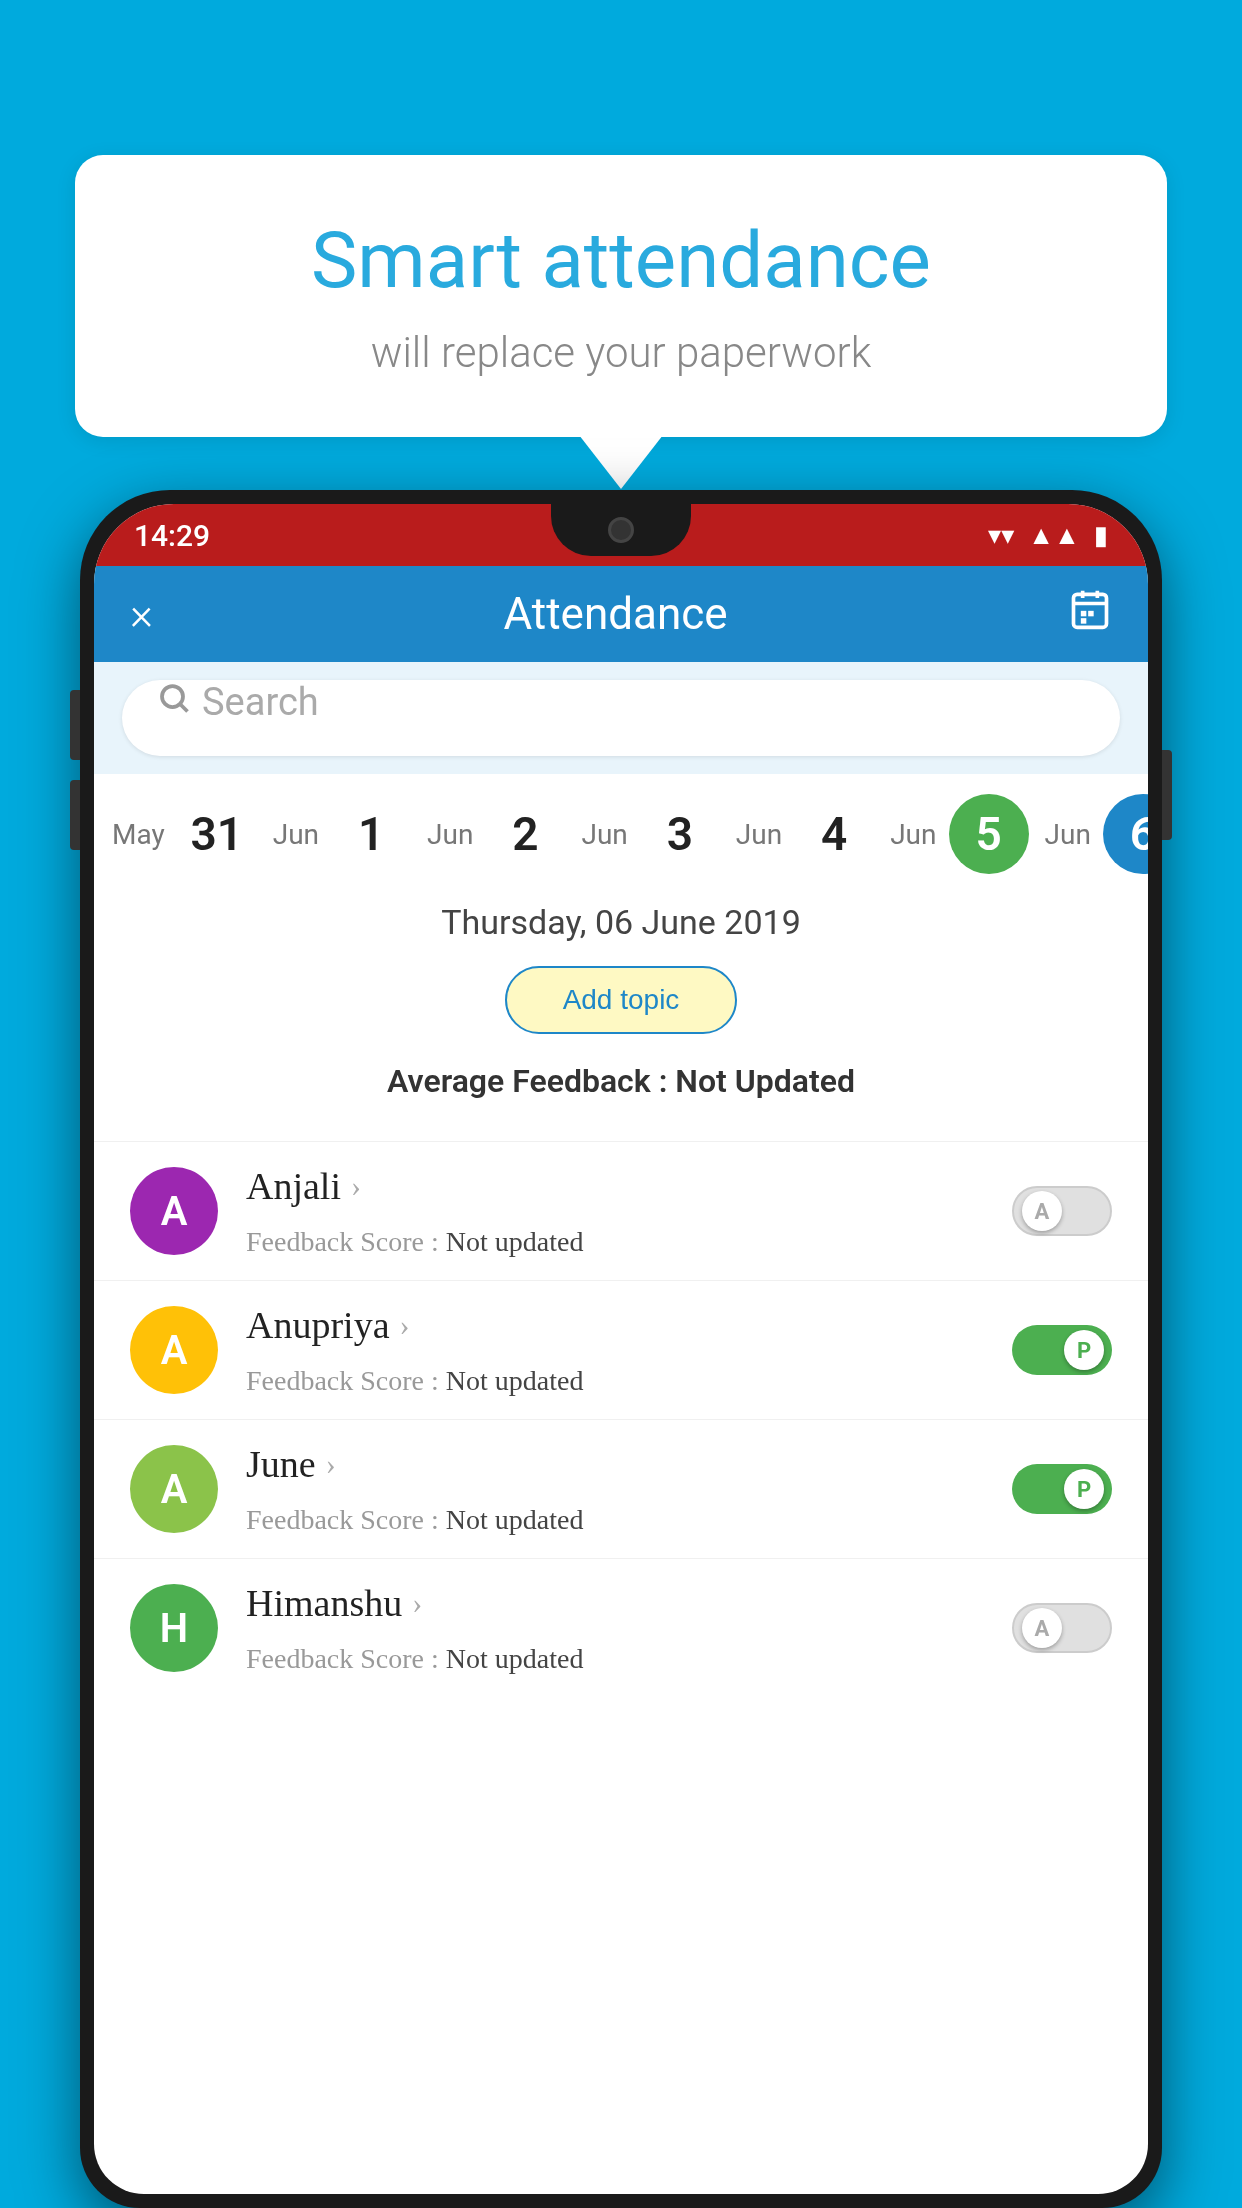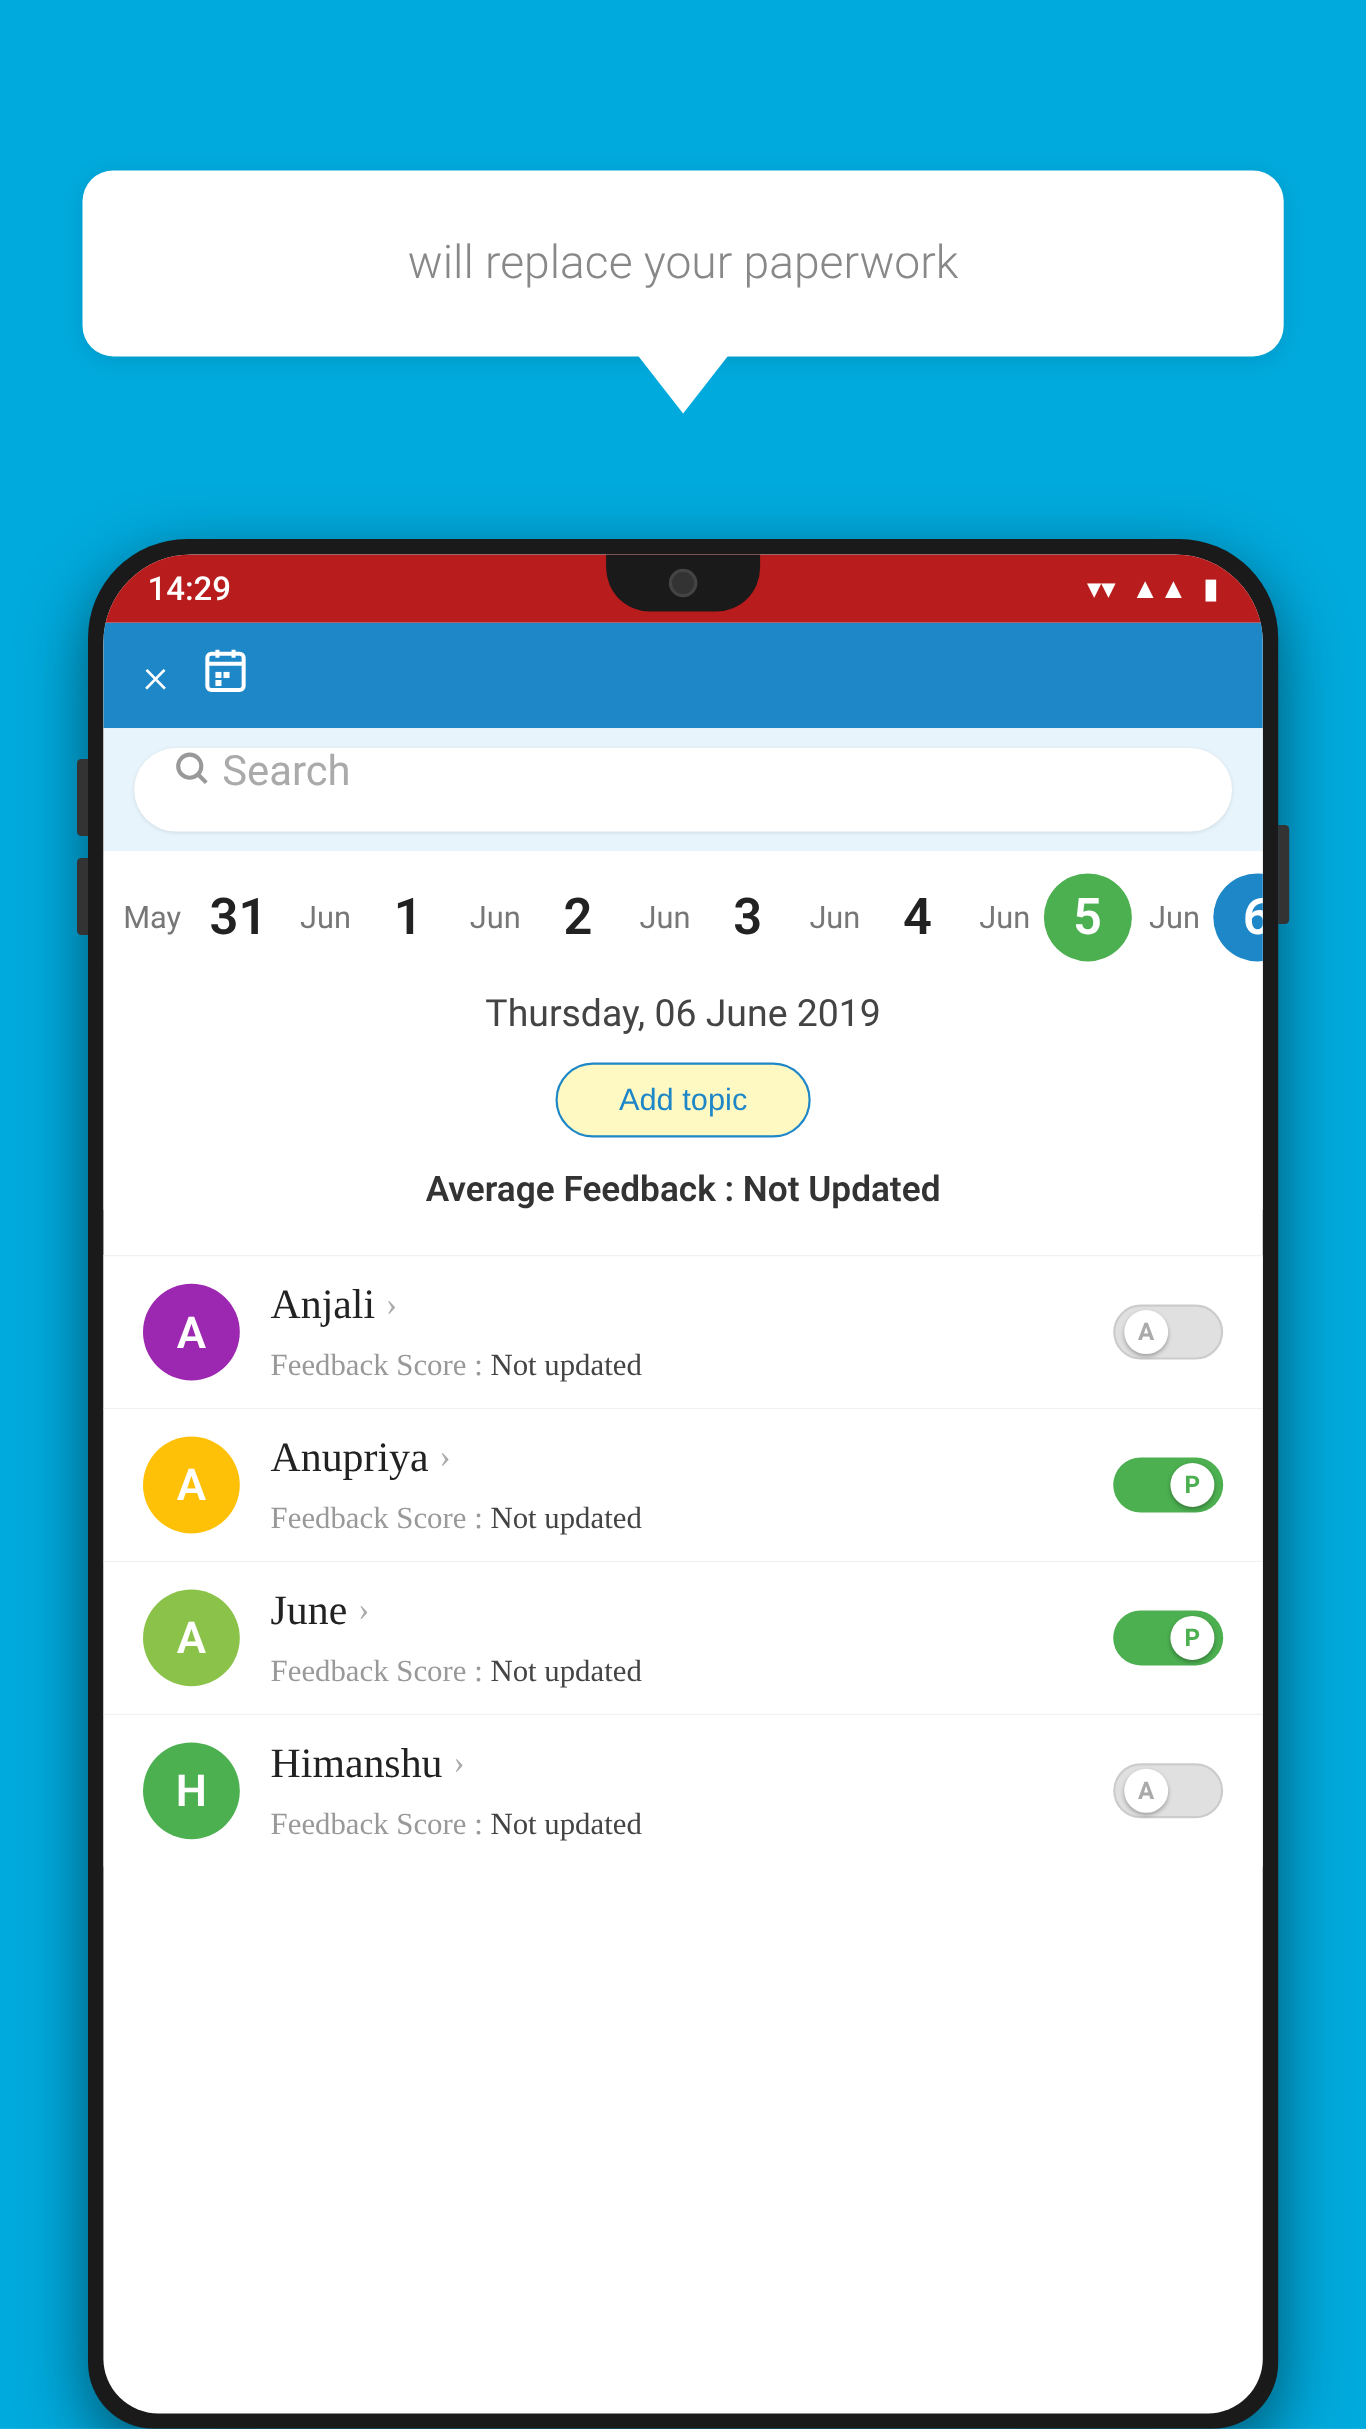--- a/index.html
+++ b/index.html
@@ -375,20 +375,21 @@
       border-radius: 4px 0 0 4px;
     }
   </style>
 </head>
 <body>
 
 <div style="position:absolute;inset:0;background:#00AADD;"></div>
 
 <div class="speech-bubble-container">
   <div class="speech-bubble">
+    <div class="speech-title">Smart attendance</div>
     <div class="speech-subtitle">will replace your paperwork</div>
   </div>
 </div>
 
 <div class="phone-frame">
   <div class="phone-btn-right"></div>
   <div class="phone-btn-left-vol-up"></div>
   <div class="phone-btn-left-vol-down"></div>
 
   <div class="phone-inner">
@@ -401,20 +402,21 @@
       <span class="status-time">14:29</span>
       <div class="status-icons">
         <span class="status-icon-wifi">▾▾</span>
         <span class="status-icon-signal">▲▲</span>
         <span class="status-icon-battery">▮</span>
       </div>
     </div>
 
     <div class="app-bar">
       <span class="app-bar-close">×</span>
+      <span class="app-bar-title">Attendance</span>
       <span class="app-bar-calendar">
         <svg width="44" height="44" viewBox="0 0 24 24" fill="white">
           <rect x="3" y="4" width="18" height="18" rx="2" ry="2" stroke="white" stroke-width="2" fill="none"></rect>
           <line x1="3" y1="9" x2="21" y2="9" stroke="white" stroke-width="2"></line>
           <line x1="8" y1="2" x2="8" y2="6" stroke="white" stroke-width="2"></line>
           <line x1="16" y1="2" x2="16" y2="6" stroke="white" stroke-width="2"></line>
           <rect x="7" y="13" width="3" height="3" fill="white"></rect>
           <rect x="11" y="13" width="3" height="3" fill="white"></rect>
           <rect x="7" y="17" width="3" height="3" fill="white"></rect>
         </svg>

